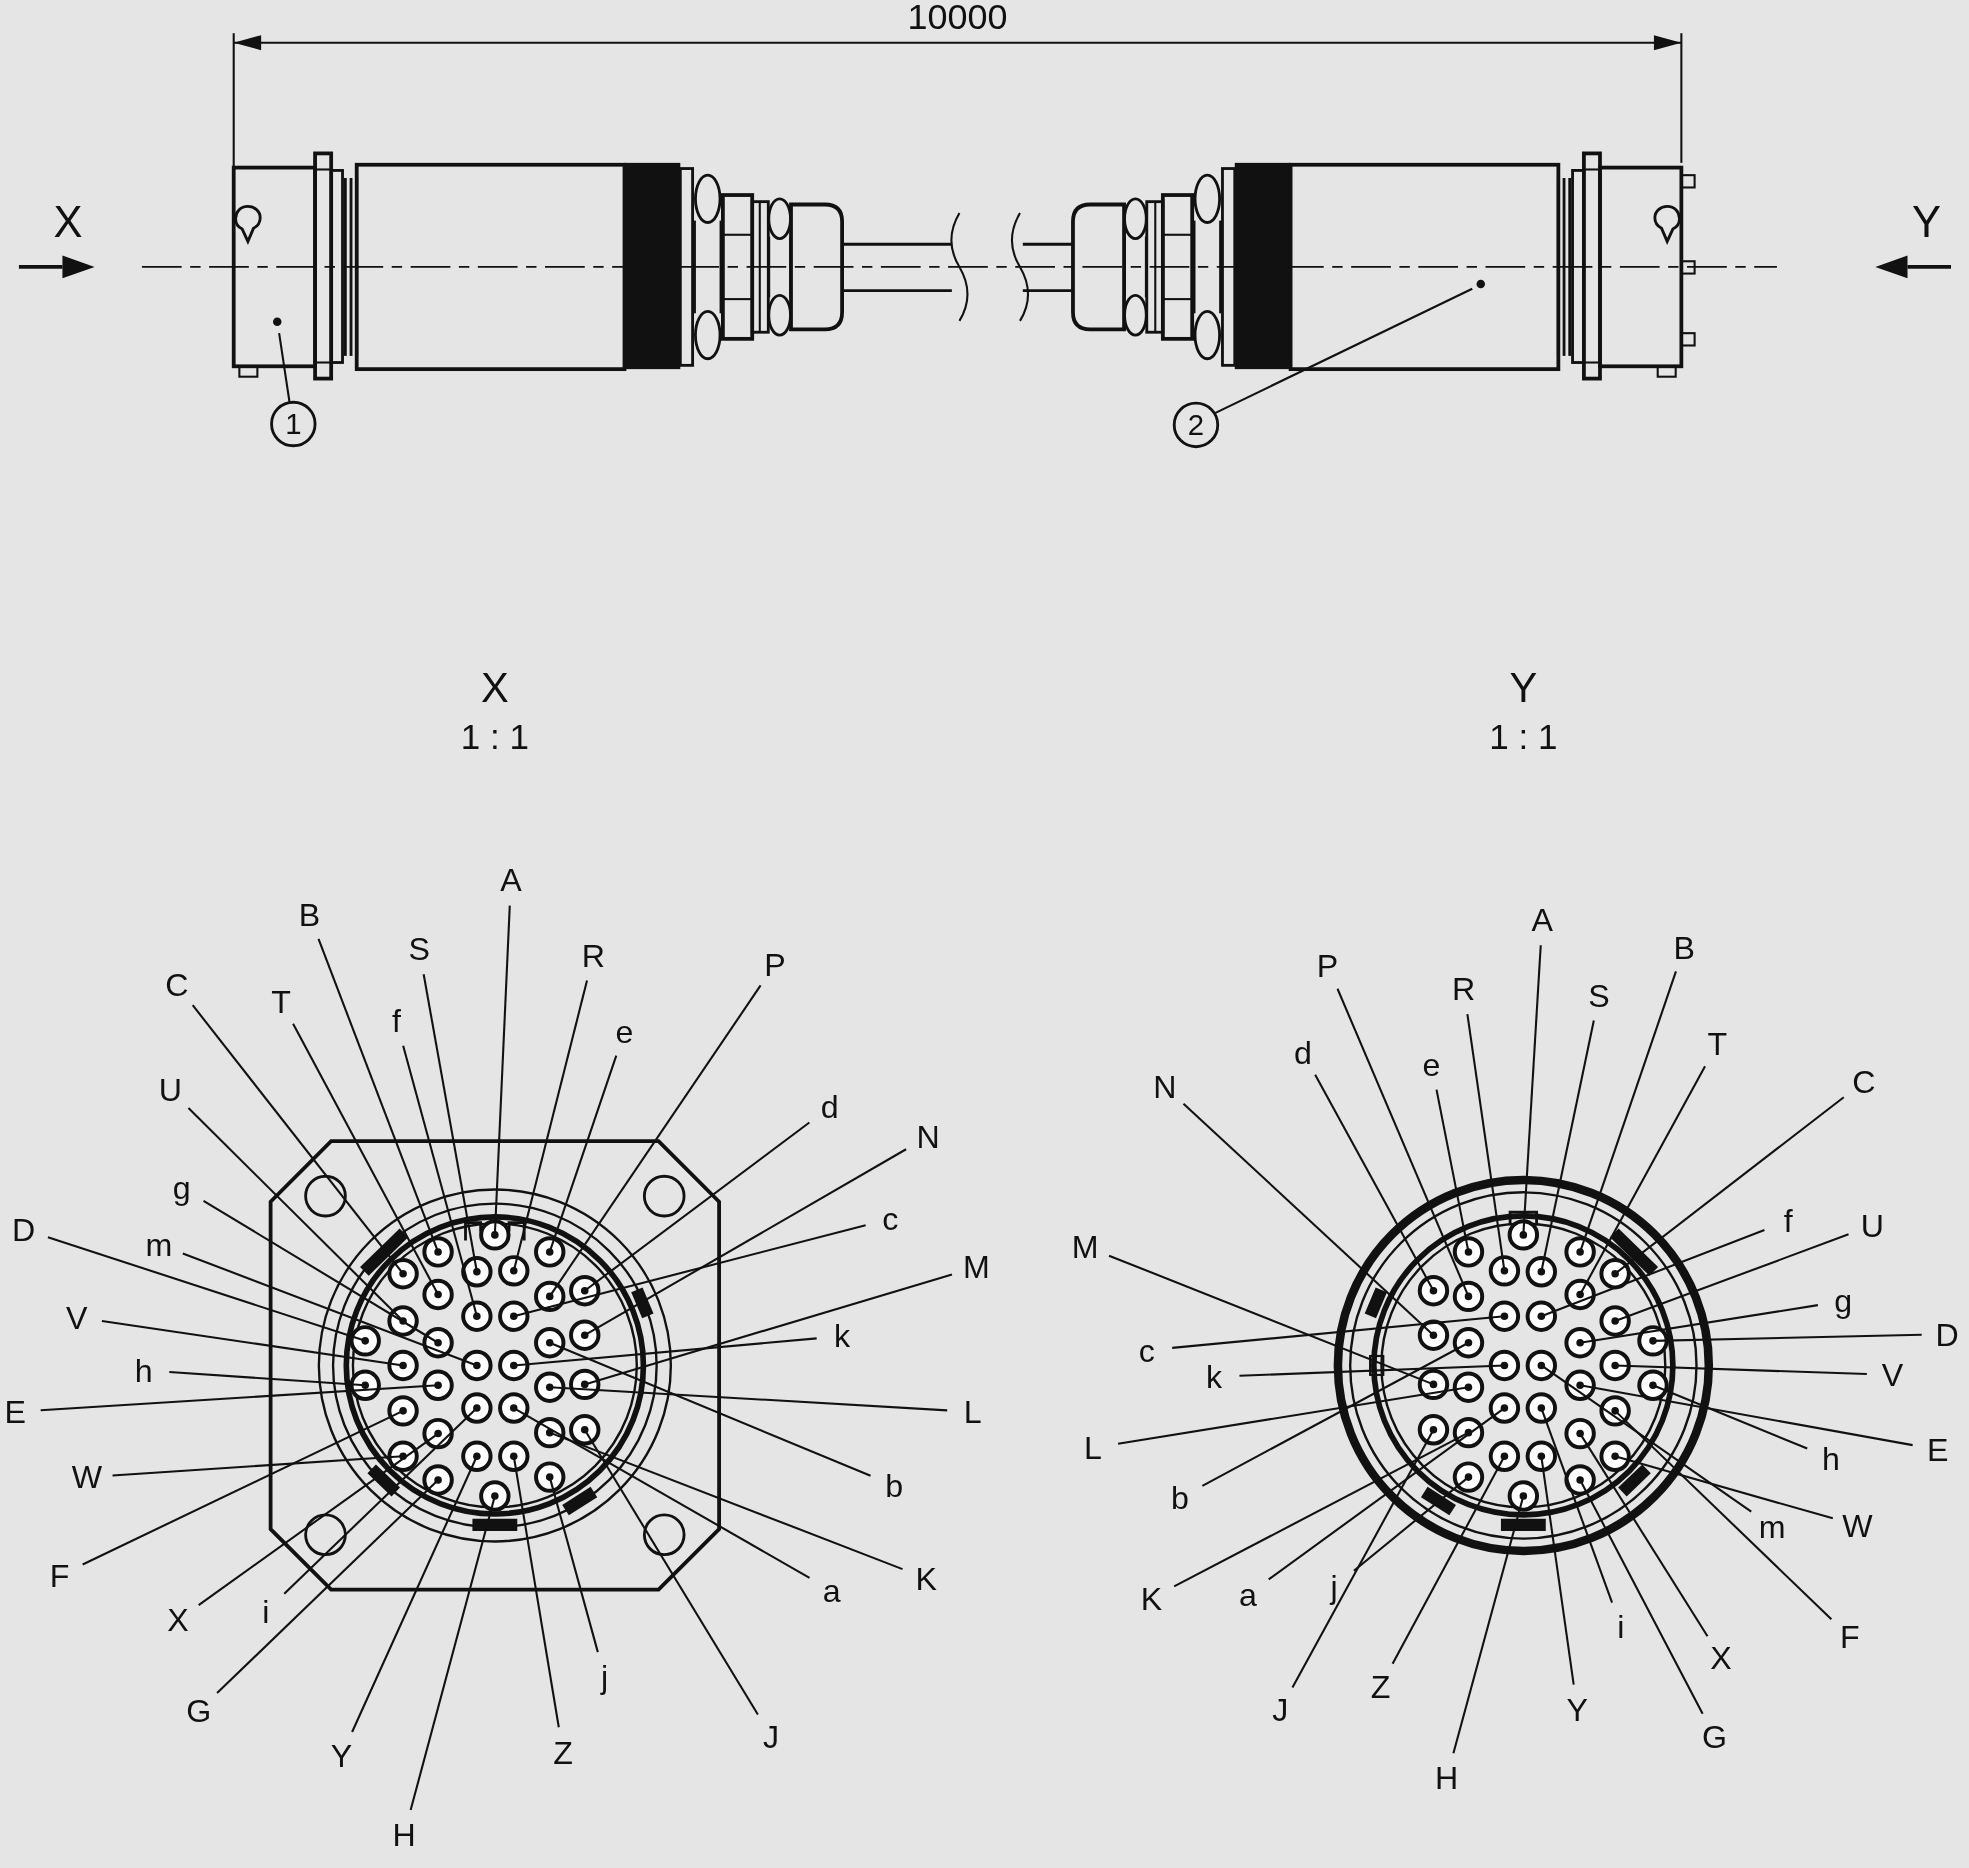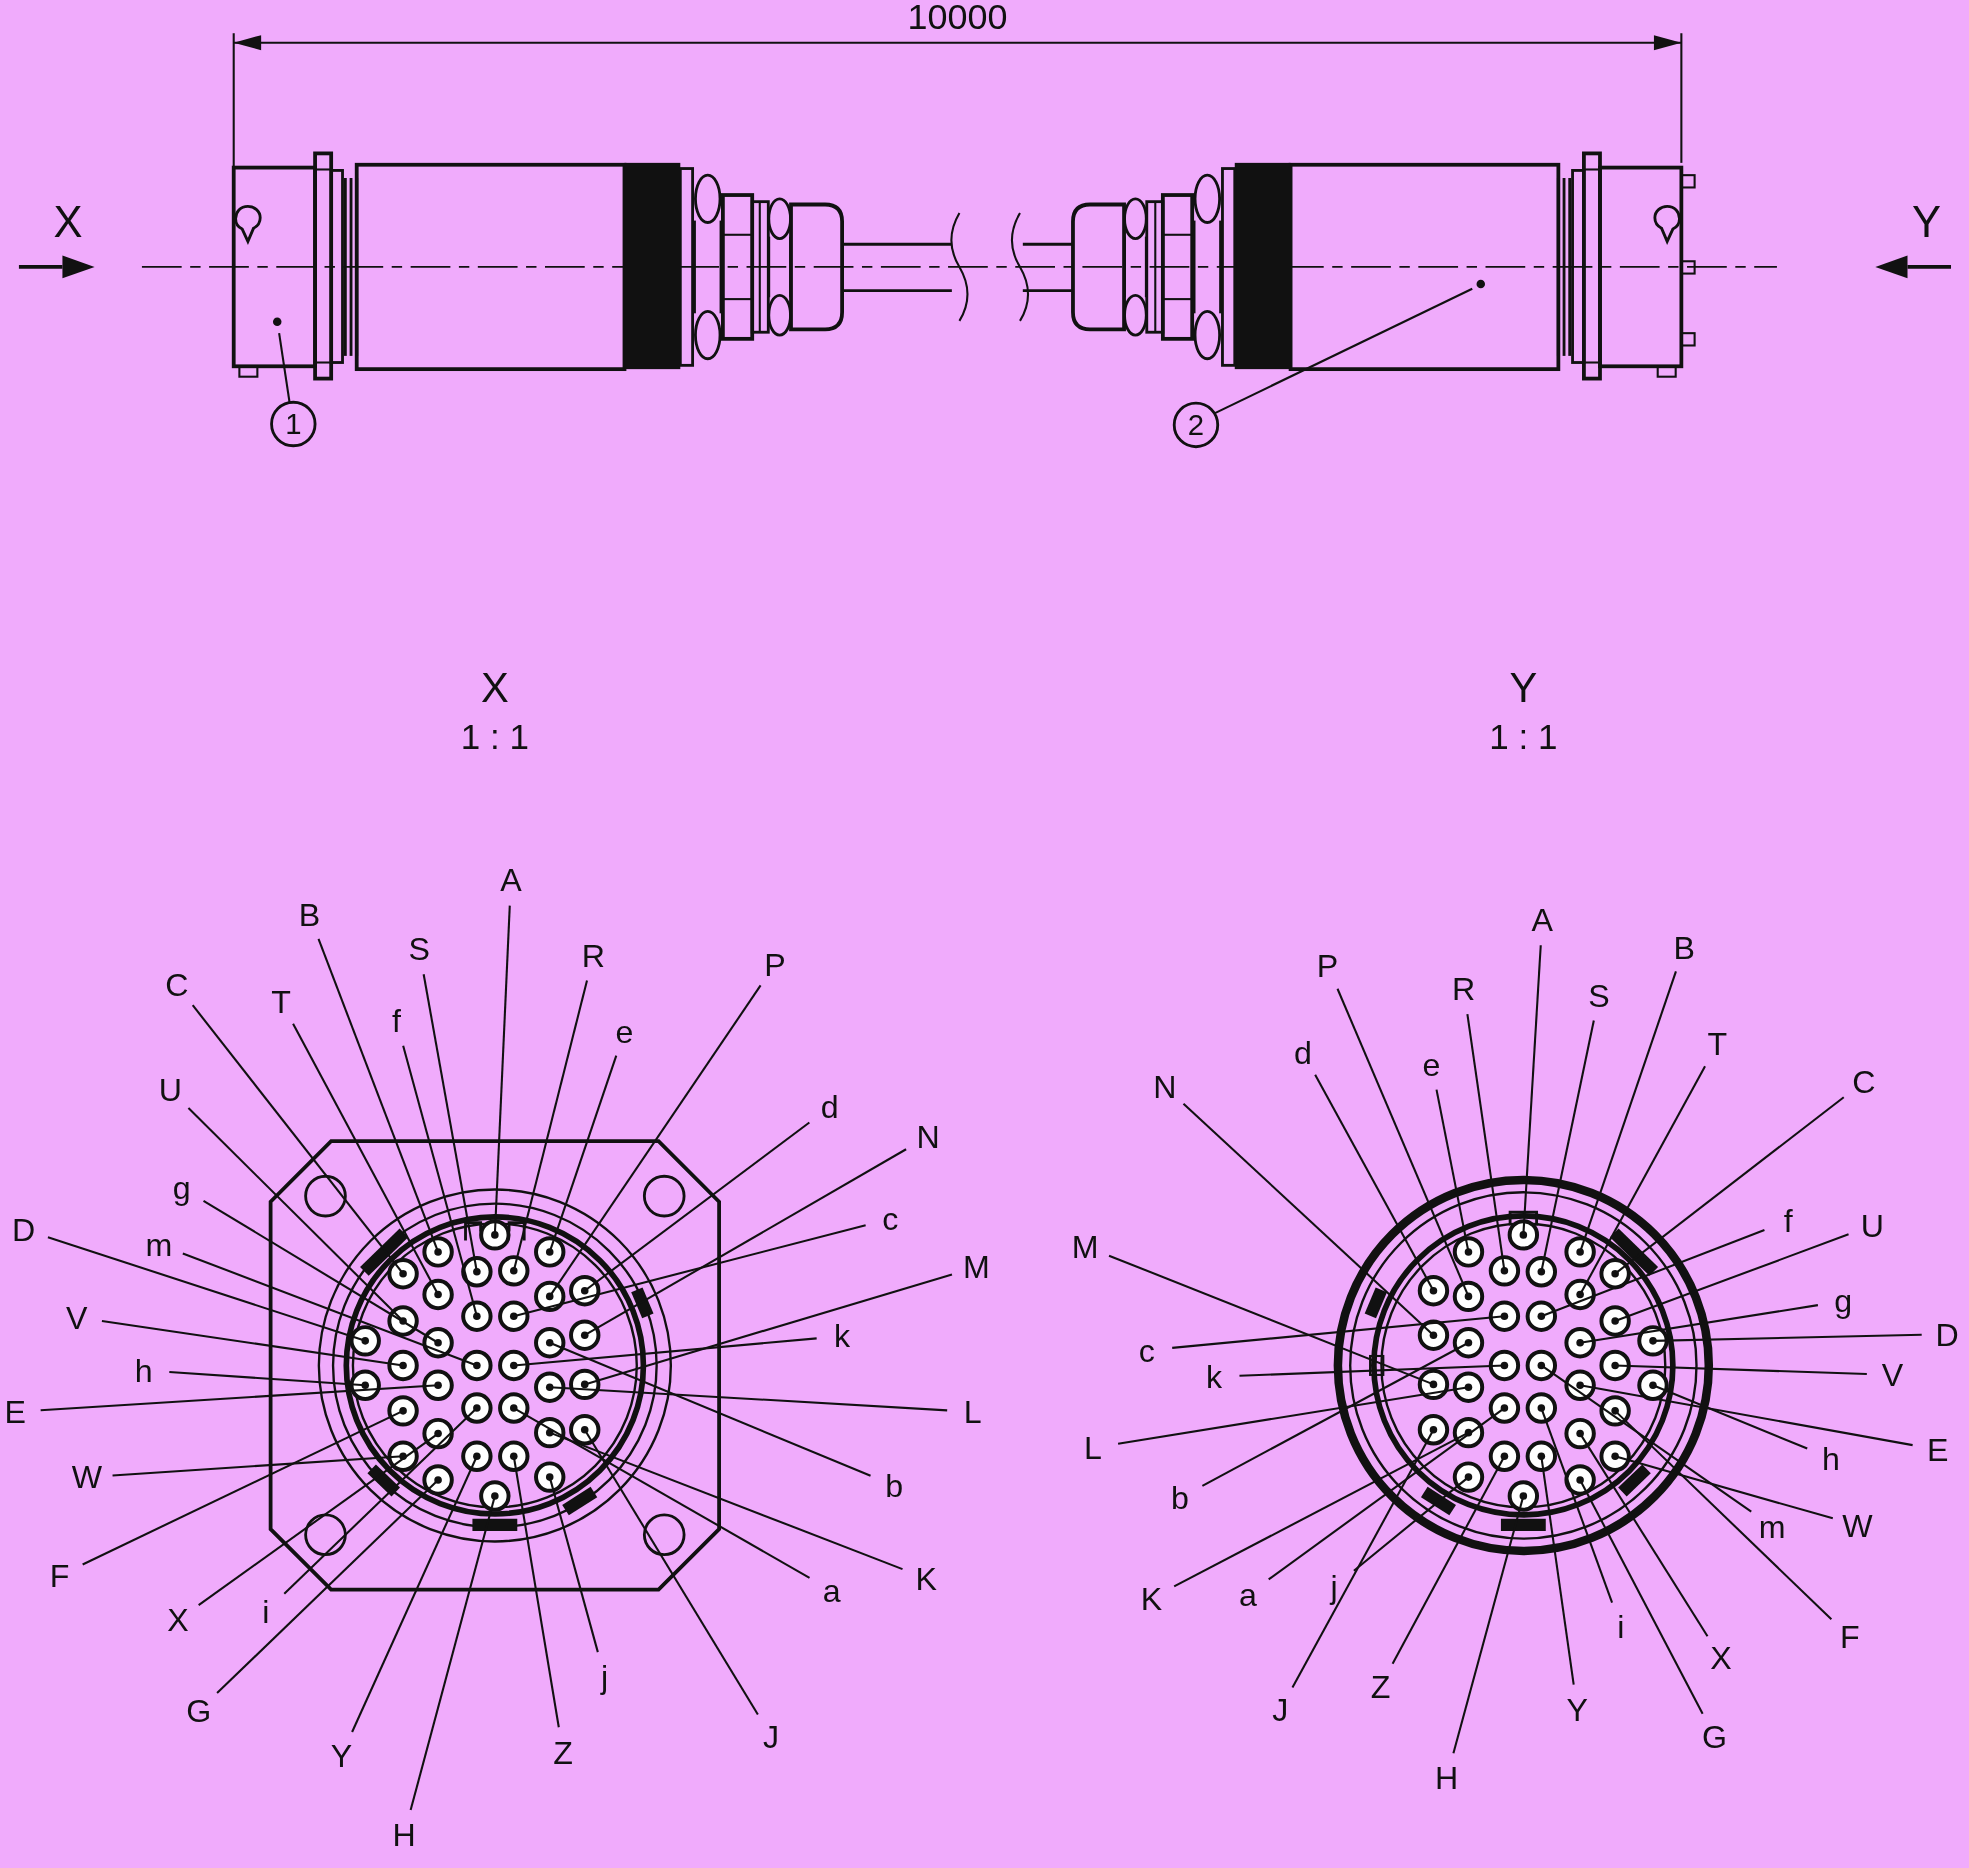--- a/index.html
+++ b/index.html
@@ -1,16 +1,16 @@
 <!DOCTYPE html>
 <html style="font-size:15px"><head>
 <meta charset="utf-8">
 <style>
   html,body{margin:0;padding:0;background:#ffffff;}
-  .canvas{position:relative;width:1969px;height:1868px;background:#f0abfc;overflow:hidden;
+  .canvas{position:relative;width:1969px;height:1868px;background:#e5e5e5;overflow:hidden;
           font-family:"Liberation Sans", sans-serif;}
   svg{position:absolute;left:0;top:0;}
   .ln{stroke:#111;fill:none;stroke-width:3;}
   .ln2{stroke:#111;fill:none;stroke-width:2.2;}
   .ln4{stroke:#111;fill:none;stroke-width:4;}
   .fillb{fill:#111;stroke:none;}
   .cl{stroke:#111;stroke-width:1.8;fill:none;stroke-dasharray:42 9 11 9;}
   .dimtxt{font-size:38px;fill:#111;text-anchor:middle;}
   .arrtxt{font-size:46px;fill:#111;text-anchor:middle;}
   .vtitle{font-size:44px;fill:#111;text-anchor:middle;}

